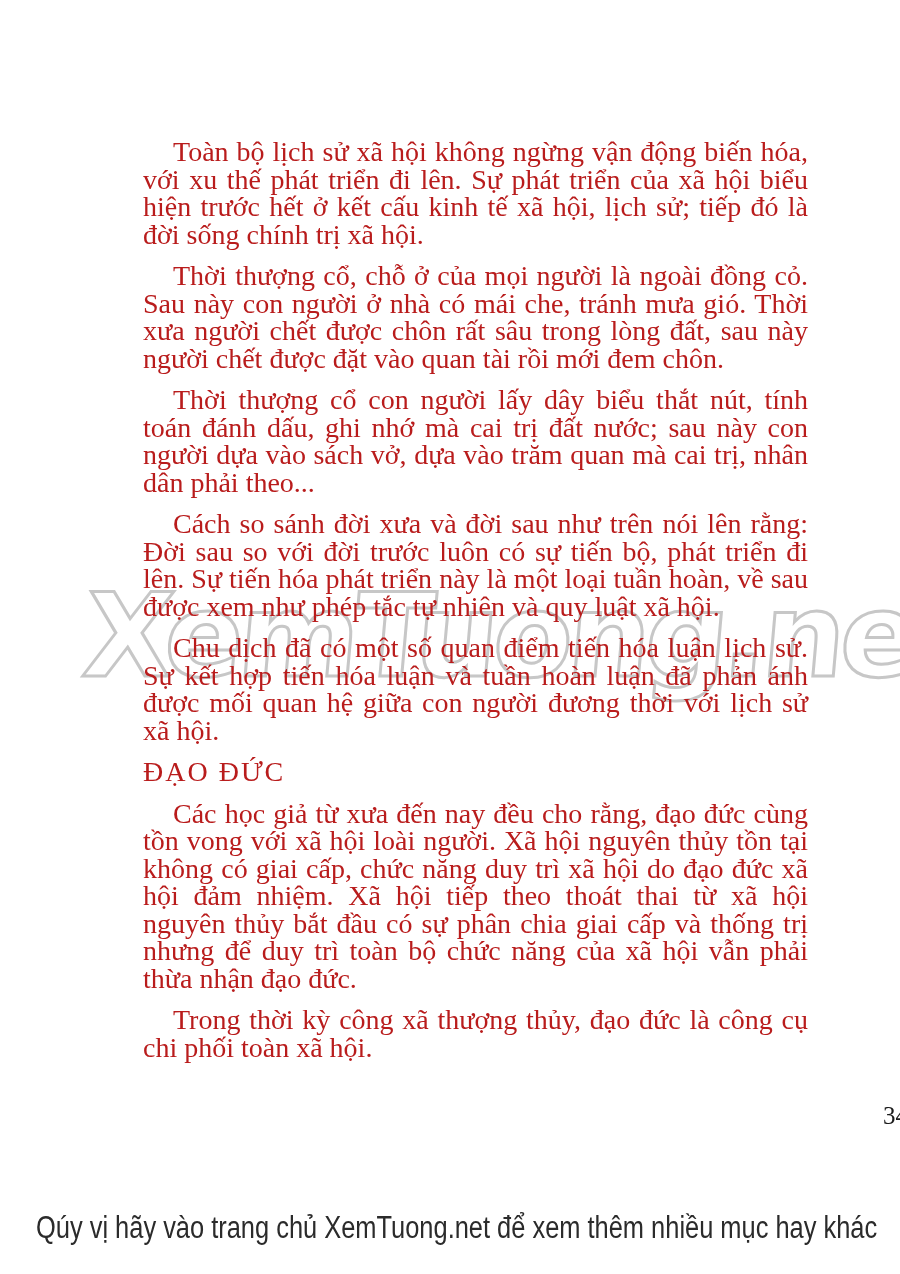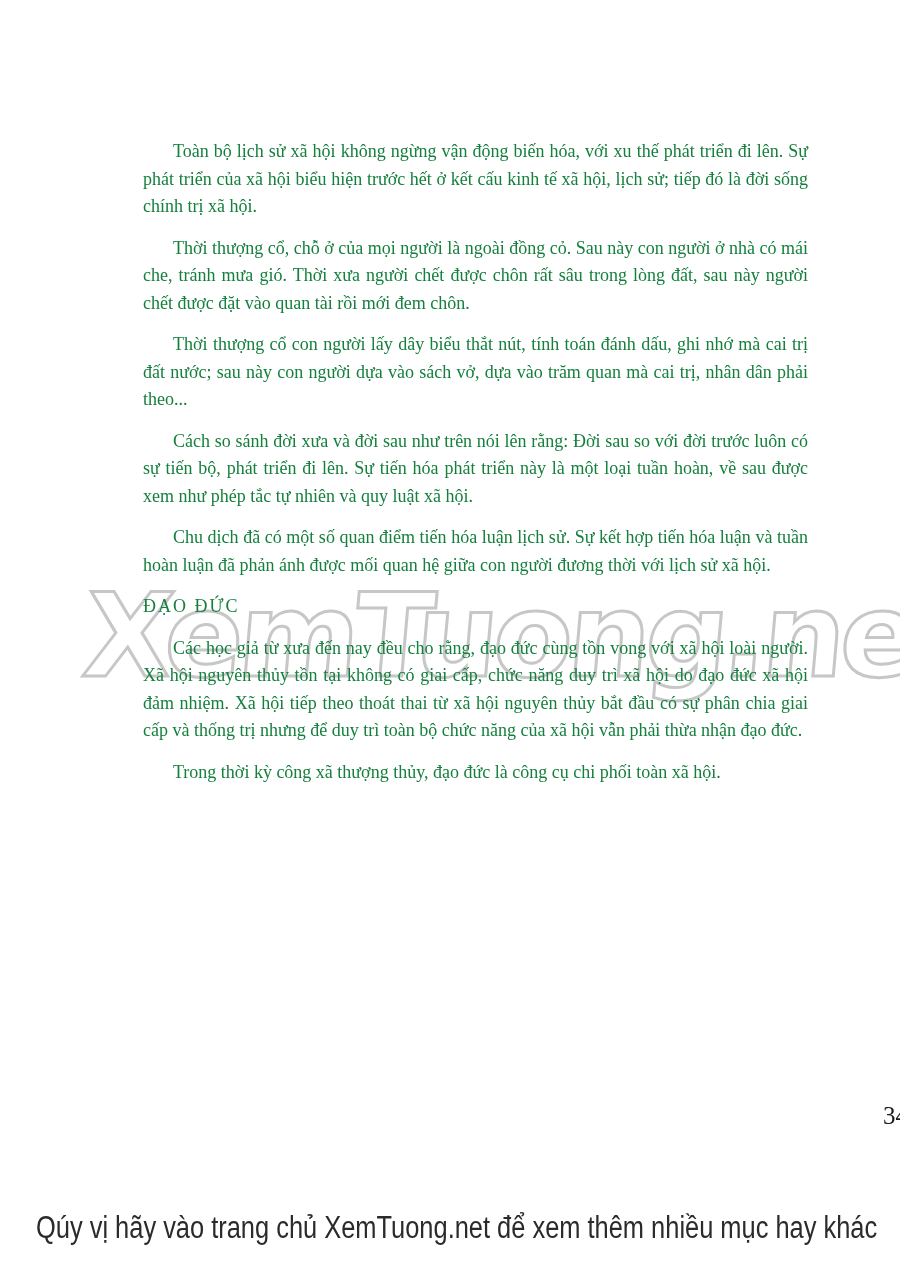--- a/index.html
+++ b/index.html
@@ -32,23 +32,23 @@
   }
   .content {
     position: relative;
     z-index: 1;
     padding: 138px 95px 0 143px;
     width: 665px;
     box-sizing: content-box;
   }
   .content p {
     margin: 0 0 14px 0;
-    font-size: 18px;
+    font-size: 28px;
     line-height: 27.5px;
-    color: #15803d;
+    color: #b91c1c;
     text-align: justify;
     text-indent: 30px;
   }
   .chapter-heading {
     margin: 26px 0 12px 0;
     text-align: center;
     font-size: 38px;
     font-weight: normal;
     letter-spacing: 2px;
     color: #161616;

